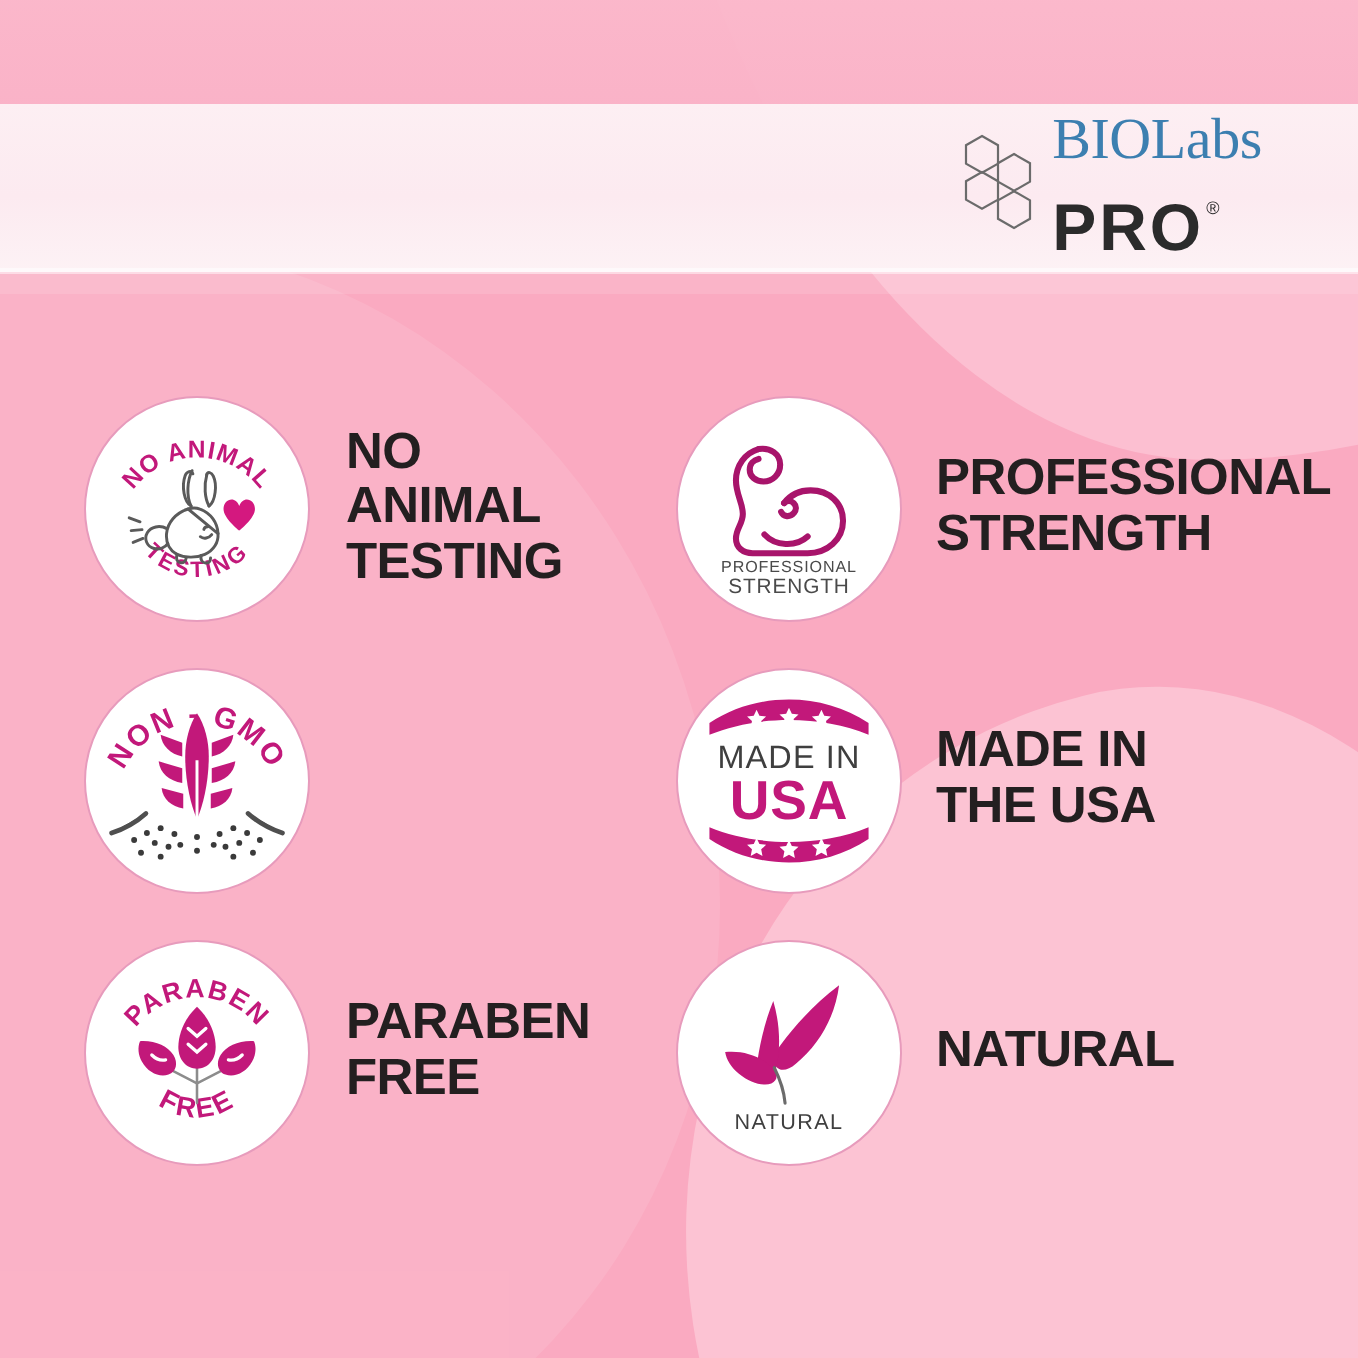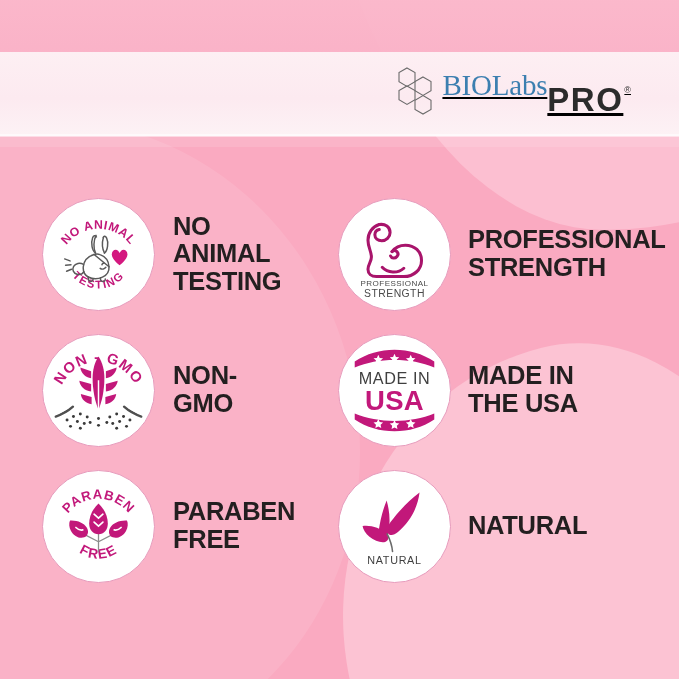--- a/index.html
+++ b/index.html
@@ -81,21 +81,21 @@
   
   #logo {
     position: absolute;
     right: 48px; top: 62px;
     height: 62px;
     display: flex;
     align-items: center;
     gap: 4px;
   }
   #logo .hex-mark { width: 40px; height: 58px; display: block; }
-  #logo .logo-words { display: flex; flex-direction: row; line-height: 1; text-decoration: underline; }
+  #logo .logo-words { display: flex; flex-direction: column; line-height: 1; }
   #logo .biolabs {
     font-family: "Liberation Serif", serif;
     font-size: 29px;
     color: #3C7FB0;
     letter-spacing: -0.2px;
     font-weight: 400;
   }
   #logo .pro-row { display: flex; align-items: flex-start; margin-top: 12px; }
   #logo .pro {
     font-family: "Liberation Sans", sans-serif;
@@ -292,21 +292,20 @@
             <path d="M49 37 L38 33 C38.5 38.5 43 43 49 44 Z"></path>
             <path d="M64 37 L75 33 C74.5 38.5 70 43 64 44 Z"></path>
             <path d="M49 50 L37 46.5 C37.5 52 42 56.5 49 57.5 Z"></path>
             <path d="M64 50 L76 46.5 C75.5 52 71 56.5 64 57.5 Z"></path>
             <path d="M49.5 63 L38.5 60 C39 65.5 43.5 69.5 49.5 70.5 Z"></path>
             <path d="M63.5 63 L74.5 60 C74 65.5 69.5 69.5 63.5 70.5 Z"></path>
           </g>
           <path d="M56.5 46 L56.5 78" stroke="#FFFFFF" stroke-width="1.5" fill="none"></path>
         </svg>
       </div>
-      <div class="label">NON-GMO</div>
     </div>
 
     <div class="cell col-b">
       <div class="badge">
         <svg class="badge-svg" viewBox="0 0 113 113">
 
           <g>
             <path d="M16 27 C28 19 42 15 56.5 15 C71 15 85 19 97 27
                      L97 33 C85 28 71 25.5 56.5 25.5 C42 25.5 28 28 16 33 Z" fill="#C2187A"></path>
             <g fill="#FFFFFF">

